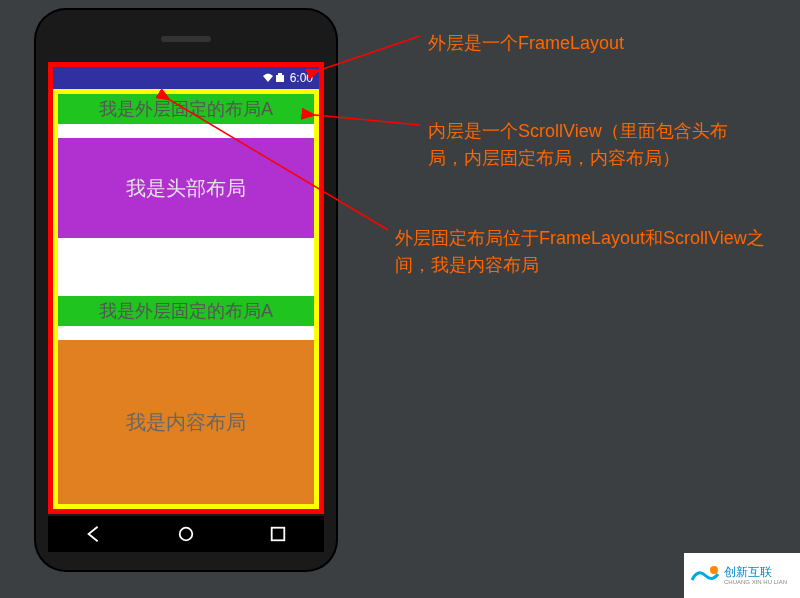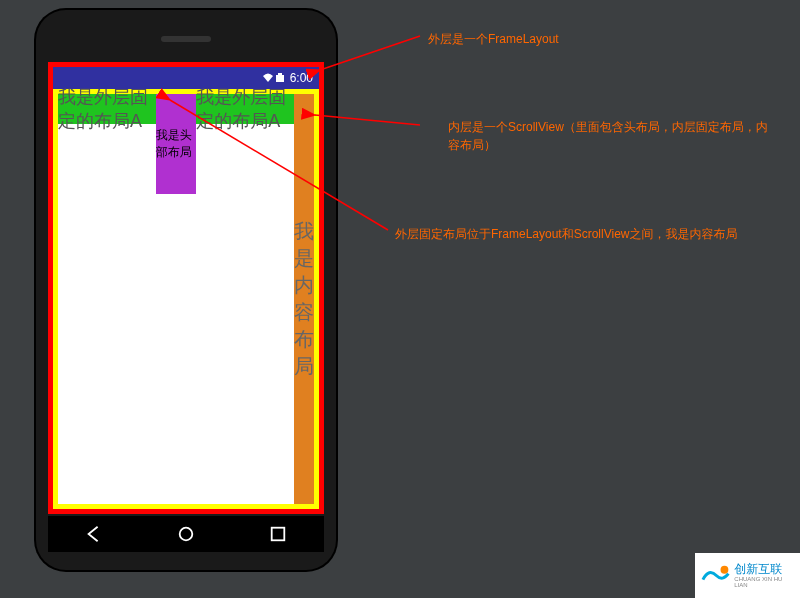--- a/index.html
+++ b/index.html
@@ -74,40 +74,41 @@
     
     
     .scroll-view {
       position: absolute;
       top: 22px;
       left: 0;
       right: 0;
       bottom: 0;
       border: 5px solid #ffff00;
       display: flex;
-      flex-direction: row;
+      flex-direction: column;
+      gap: 14px;
     }
     
     .fixed-a {
       background: #1fc41f;
       color: #555;
       height: 30px;
       display: flex;
       align-items: center;
       justify-content: center;
       font-size: 18px;
     }
     .header-section {
       background: #b030d0;
-      color: #000000;
+      color: #e5e5e5;
       height: 100px;
       display: flex;
       align-items: center;
       justify-content: center;
-      font-size: 12px;
+      font-size: 20px;
     }
     .gap {
       height: 30px;
       background: #fff;
     }
     .fixed-b {
       background: #1fc41f;
       color: #555;
       height: 30px;
       display: flex;
@@ -142,43 +143,43 @@
       width: 18px;
       height: 18px;
       stroke: #fff;
       fill: none;
     }
     
     
     .annotation {
       position: absolute;
       color: #ff6600;
-      font-size: 12px;
+      font-size: 18px;
       line-height: 1.5;
     }
     .ann1 { left: 428px; top: 30px; }
-    .ann2 { left: 448px; top: 118px; width: 330px; }
+    .ann2 { left: 428px; top: 118px; width: 330px; }
     .ann3 { left: 395px; top: 225px; width: 400px; }
     
     
     .arrow-layer {
       position: absolute;
       top: 0;
       left: 0;
       width: 800px;
       height: 598px;
       pointer-events: none;
     }
     
     
     .watermark {
       position: absolute;
       right: 0;
       bottom: 0;
-      width: 105px;
+      width: 116px;
       height: 45px;
       background: #fff;
       display: flex;
       align-items: center;
       padding: 4px;
       gap: 4px;
     }
     .wm-icon {
       width: 32px;
       height: 32px;

